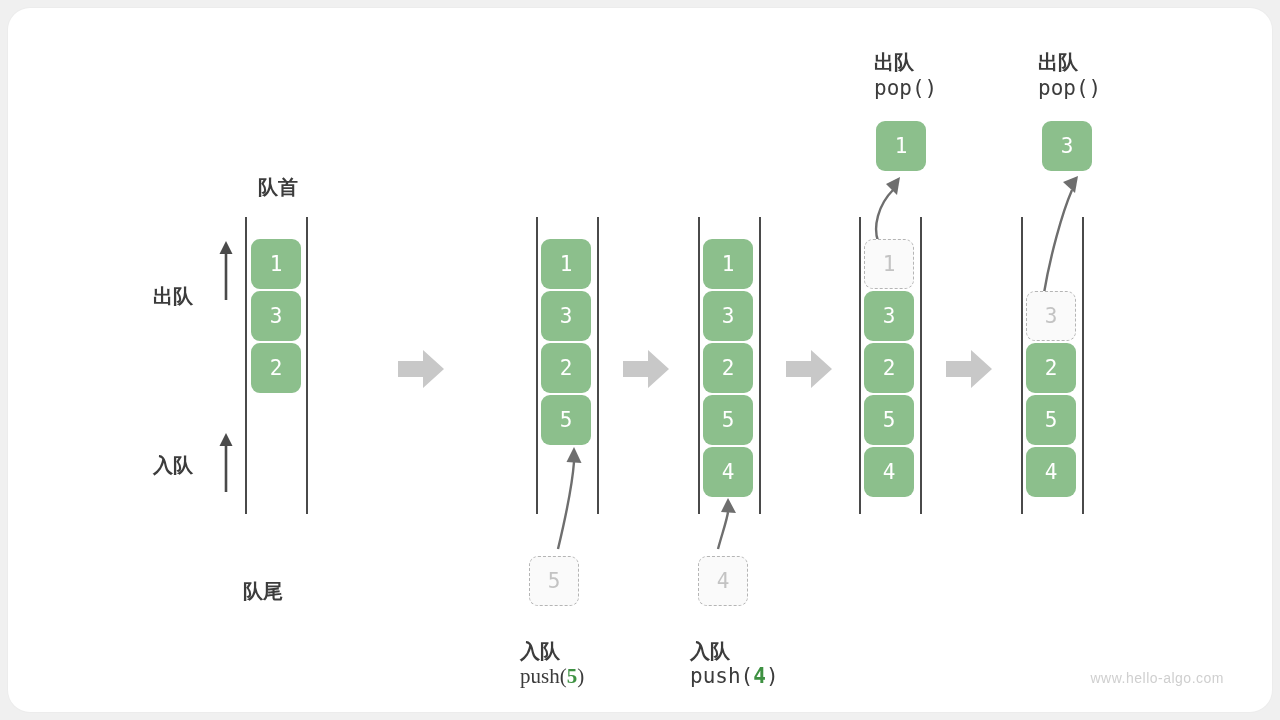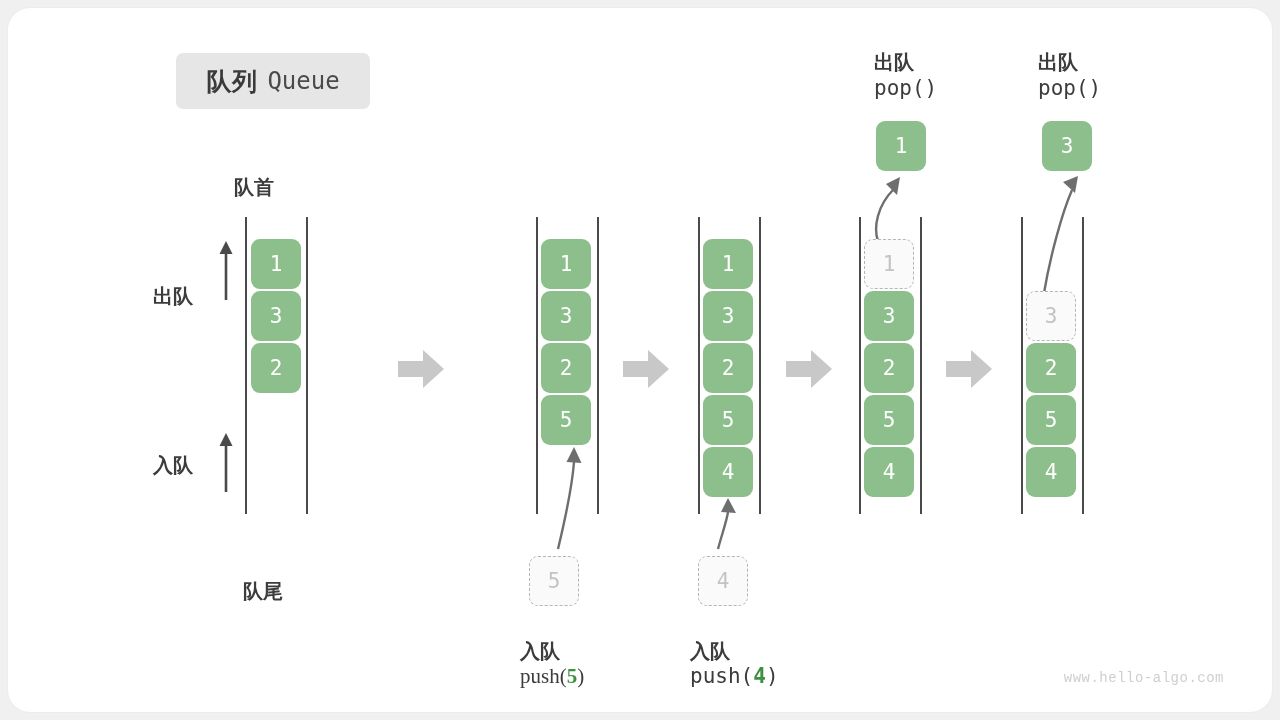--- a/index.html
+++ b/index.html
@@ -121,38 +121,34 @@
 
   
   .motion-arrow { position: absolute; }
 
   
   #watermark {
     position: absolute;
     right: 48px;
     bottom: 26px;
     font-size: 14px;
-    font-family: Liberation Mono, monospace;
+    font-family: Liberation Sans, sans-serif;
     color: #cfcfcf;
     letter-spacing: 0.5px;
     text-align: center;
   }
 </style>
 </head>
 <body>
 
 <div id="canvas">
   <div id="card">
 
-    <div id="title-badge">
-      <span class="zh">队列</span>
-      <span class="en">Queue</span>
-    </div>
-
-    <div class="cn-label" style="left:226px; top:158px;">队首</div>
+
+    <div class="cn-label" style="left:250px; top:158px;">队首</div>
     <div class="cn-label" style="left:235px; top:562px;">队尾</div>
 
     <div class="cn-label" style="left:145px; top:267px;">出队</div>
     <div class="cn-label" style="left:145px; top:436px;">入队</div>
 
     <svg class="dir-arrow" style="left:206px; top:232px;" width="24" height="62">
       <line x1="12" y1="60" x2="12" y2="12" stroke="#4a4a4a" stroke-width="2.6"></line>
       <polygon points="12,1 5.5,14 18.5,14" fill="#4a4a4a"></polygon>
     </svg>
 

